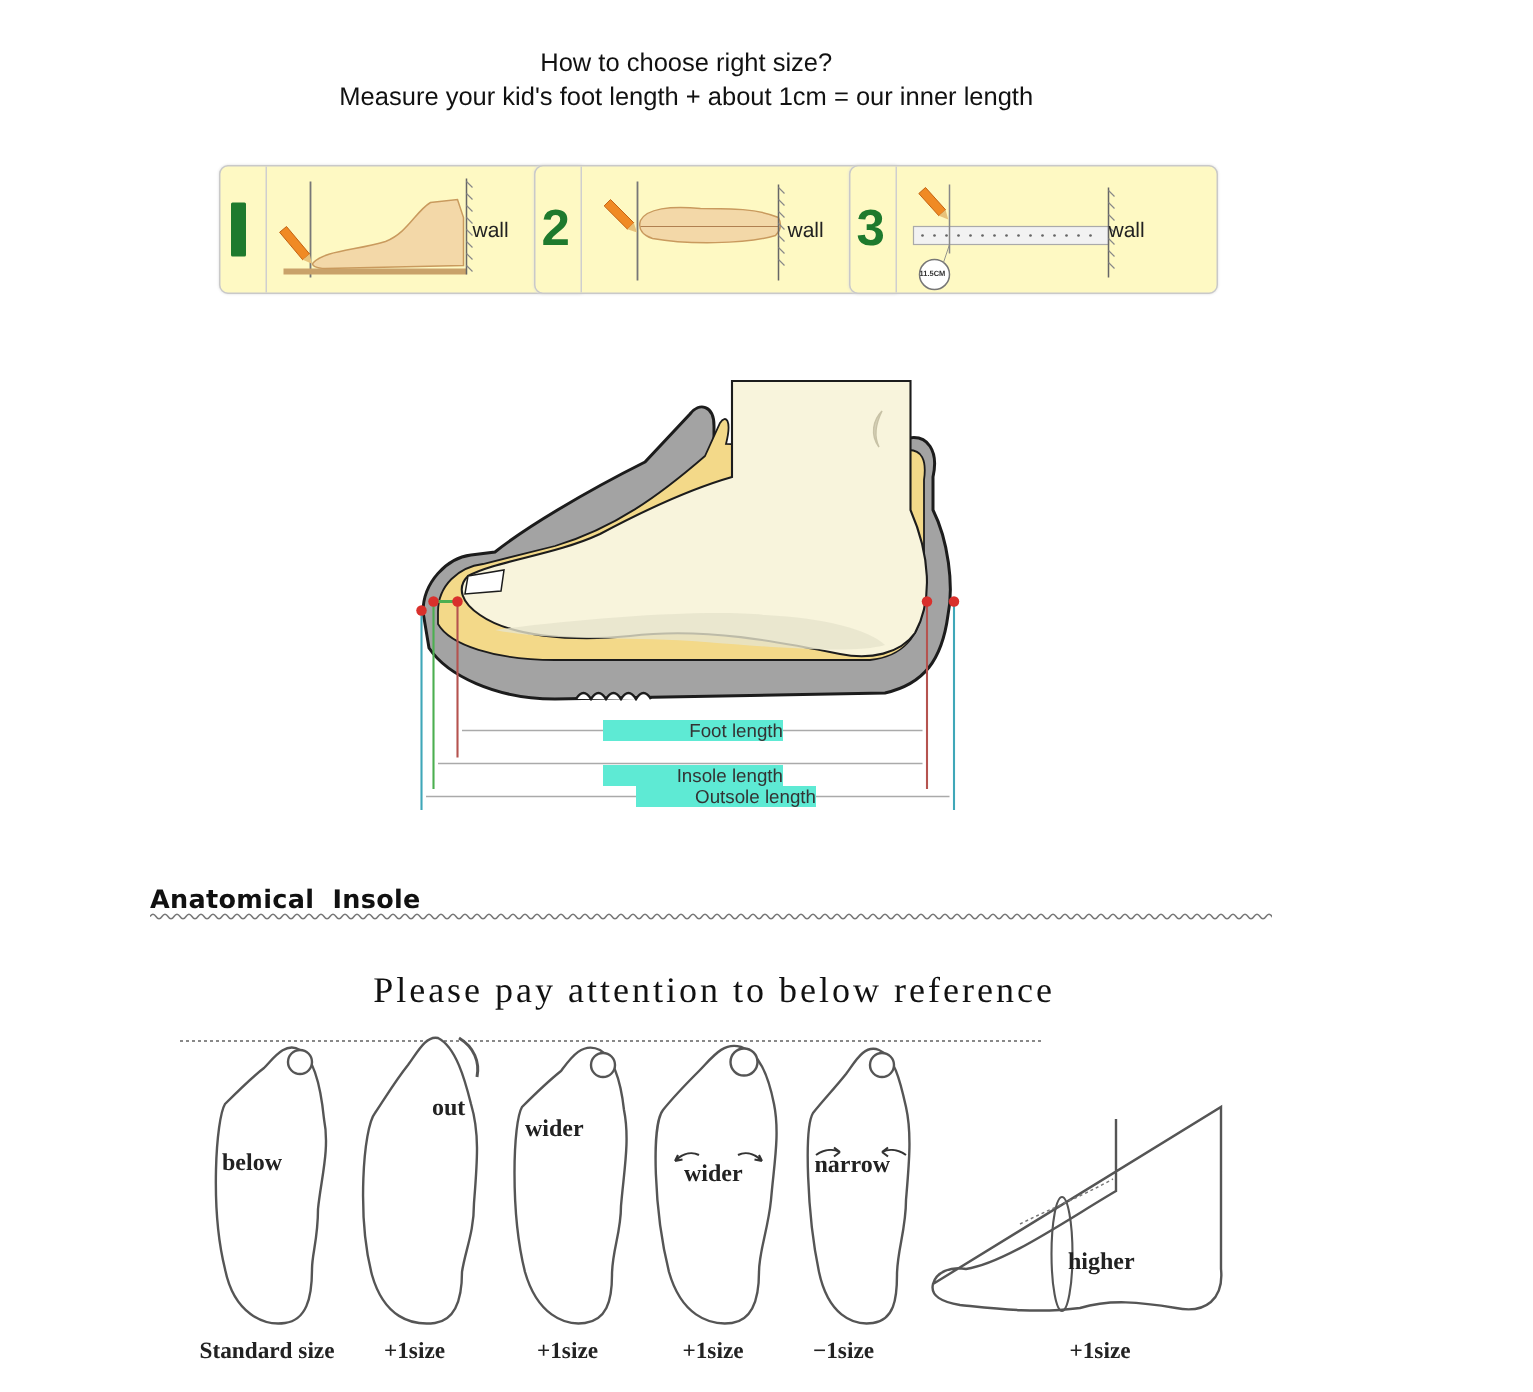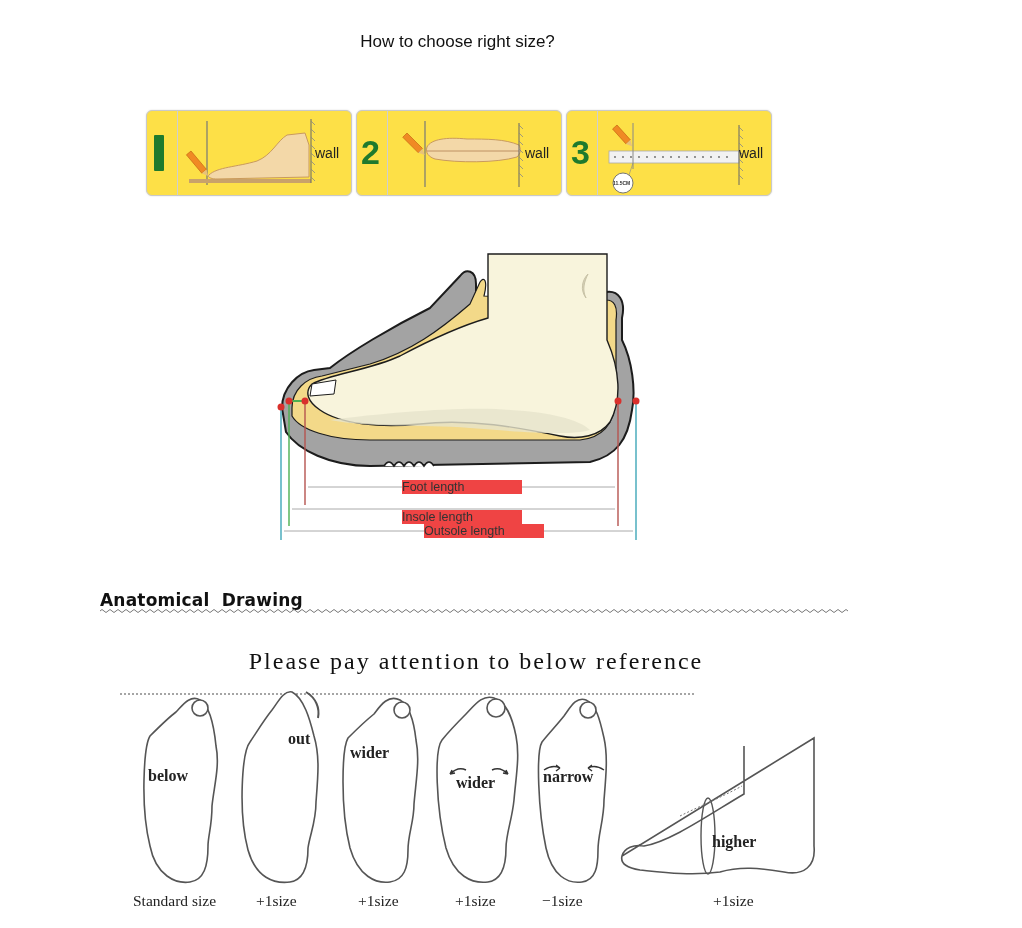--- a/index.html
+++ b/index.html
@@ -1,35 +1,36 @@
 <!DOCTYPE html>
 <html><head>
 <meta charset="utf-8">
 <style>
   html, body { margin: 0; padding: 0; background: #ffffff; }
   body { width: 1022px; height: 928px; position: relative; overflow: hidden; font-family: "Liberation Sans", sans-serif; color: #111; }
   .abs { position: absolute; }
   .header { left: 0; width: 915px; top: 30px; text-align: center; font-size: 17px; line-height: 23px; color: #111; }
   .header .l2 { }
-  .step-panel { top: 110px; height: 84px; width: 204px; border: 1px solid #c9c9c9; border-radius: 6px; background: #fde047; box-shadow: 0 0 2px #ddd; }
+  .step-panel { top: 110px; height: 84px; width: 204px; border: 1px solid #c9c9c9; border-radius: 6px; background: #fef9c3; box-shadow: 0 0 2px #ddd; padding-left: 40px; }
   .step-num-cell { position: absolute; left: 0; top: 0; width: 30px; height: 84px; border-right: 1px solid #cfcfcf; }
   .step-num { position: absolute; font-family: "Liberation Sans", sans-serif; font-weight: bold; color: #1e7a2d; font-size: 34px; top: 22px; left: 4px; }
   .wall-label { position: absolute; font-size: 14px; color: #222; top: 34px; }
-  .dim-label { font-size: 12.5px; color: #333; text-align: left; width: 120px; background: #ef4444; }
+  .dim-label { font-size: 12.5px; color: #333; text-align: right; width: 120px; background: #5eead4; }
   .section-title { left: 100px; top: 590px; font-family: "DejaVu Sans", sans-serif; font-weight: bold; font-size: 17px; color: #111; letter-spacing: 0.2px; }
   .wavy-line { left: 100px; top: 608px; width: 748px; height: 6px; }
   .ref-title { left: 0; width: 952px; top: 648px; text-align: center; font-family: Liberation Serif, serif; font-size: 24px; letter-spacing: 2px; color: #111; }
   .foot-label { font-family: "Liberation Serif", serif; font-weight: bold; font-size: 16px; color: #222; }
-  .size-label { font-family: "Liberation Serif", serif; font-weight: normal; font-size: 15.5px; color: #222; top: 892px; }
+  .size-label { font-family: "Liberation Serif", serif; font-weight: bold; font-size: 15.5px; color: #222; top: 892px; }
 </style>
 </head>
 <body>
 
 <div class="abs header">
   <div>How to choose right size?</div>
+  <div class="l2">Measure your kid's foot length + about 1cm = our inner length</div>
 </div>
 
 <div class="abs step-panel" style="left:146px;">
   <div class="step-num-cell">
     <div class="step-num" style="left:7px;width:10px;height:36px;top:24px;background:#1e7a2d;font-size:0;border-radius:1px;"></div>
   </div>
   <svg class="abs" style="left:30px;top:0;" width="174" height="84">
     <line x1="30" y1="10" x2="30" y2="74" stroke="#777" stroke-width="1.2"></line>
     <rect x="12" y="68" width="122" height="4" fill="#c9a26a"></rect>
     <path d="M32 64 C40 56 60 56 80 50 C95 44 100 30 110 24 L128 22 L132 34 L132 66 L40 68 C34 68 30 66 32 64 Z" fill="#f3d8a8" stroke="#c99a5e" stroke-width="1"></path>
@@ -128,21 +129,21 @@
   <circle cx="366" cy="161" r="3.5" fill="#d9302c"></circle>
 
   <line x1="38" y1="247" x2="345" y2="247" stroke="#aaa" stroke-width="1"></line>
   <line x1="22" y1="269" x2="345" y2="269" stroke="#aaa" stroke-width="1"></line>
   <line x1="14" y1="291" x2="363" y2="291" stroke="#aaa" stroke-width="1"></line>
 </svg>
 <div class="abs dim-label" style="left:402px;top:480px;">Foot length</div>
 <div class="abs dim-label" style="left:402px;top:490px;margin-top:20px;">Insole length</div>
 <div class="abs dim-label" style="left:424px;top:524px;">Outsole length</div>
 
-<div class="abs section-title" style="white-space:pre;">Anatomical  Drawing</div>
+<div class="abs section-title" style="white-space:pre;">Anatomical  Insole</div>
 <svg class="abs wavy-line" width="748" height="6">
   <path d="M0 3 q2 -3 4 0 t4 0 t4 0 t4 0 t4 0 t4 0 t4 0 t4 0 t4 0 t4 0 t4 0 t4 0 t4 0 t4 0 t4 0 t4 0 t4 0 t4 0 t4 0 t4 0 t4 0 t4 0 t4 0 t4 0 t4 0 t4 0 t4 0 t4 0 t4 0 t4 0 t4 0 t4 0 t4 0 t4 0 t4 0 t4 0 t4 0 t4 0 t4 0 t4 0 t4 0 t4 0 t4 0 t4 0 t4 0 t4 0 t4 0 t4 0 t4 0 t4 0 t4 0 t4 0 t4 0 t4 0 t4 0 t4 0 t4 0 t4 0 t4 0 t4 0 t4 0 t4 0 t4 0 t4 0 t4 0 t4 0 t4 0 t4 0 t4 0 t4 0 t4 0 t4 0 t4 0 t4 0 t4 0 t4 0 t4 0 t4 0 t4 0 t4 0 t4 0 t4 0 t4 0 t4 0 t4 0 t4 0 t4 0 t4 0 t4 0 t4 0 t4 0 t4 0 t4 0 t4 0 t4 0 t4 0 t4 0 t4 0 t4 0 t4 0 t4 0 t4 0 t4 0 t4 0 t4 0 t4 0 t4 0 t4 0 t4 0 t4 0 t4 0 t4 0 t4 0 t4 0 t4 0 t4 0 t4 0 t4 0 t4 0 t4 0 t4 0 t4 0 t4 0 t4 0 t4 0 t4 0 t4 0 t4 0 t4 0 t4 0 t4 0 t4 0 t4 0 t4 0 t4 0 t4 0 t4 0 t4 0 t4 0 t4 0 t4 0 t4 0 t4 0 t4 0 t4 0 t4 0 t4 0 t4 0 t4 0 t4 0 t4 0 t4 0 t4 0 t4 0 t4 0 t4 0 t4 0 t4 0 t4 0 t4 0 t4 0 t4 0 t4 0 t4 0 t4 0 t4 0 t4 0 t4 0 t4 0 t4 0 t4 0 t4 0 t4 0 t4 0 t4 0 t4 0 t4 0 t4 0 t4 0 t4 0 t4 0 t4 0 t4 0 t4 0 t4 0 t4 0 t4 0 t4 0 t4 0 t4 0 t4 0 t4 0 t4 0" fill="none" stroke="#777" stroke-width="1"></path>
 </svg>
 <div class="abs ref-title">Please pay attention to below reference</div>
 
 <svg class="abs" style="left:120px;top:692px;" width="575" height="4">
   <line x1="0" y1="2" x2="575" y2="2" stroke="#888" stroke-width="1.4" stroke-dasharray="2,2"></line>
 </svg>
 
 <svg class="abs" style="left:120px;top:686px;" width="720" height="200">

